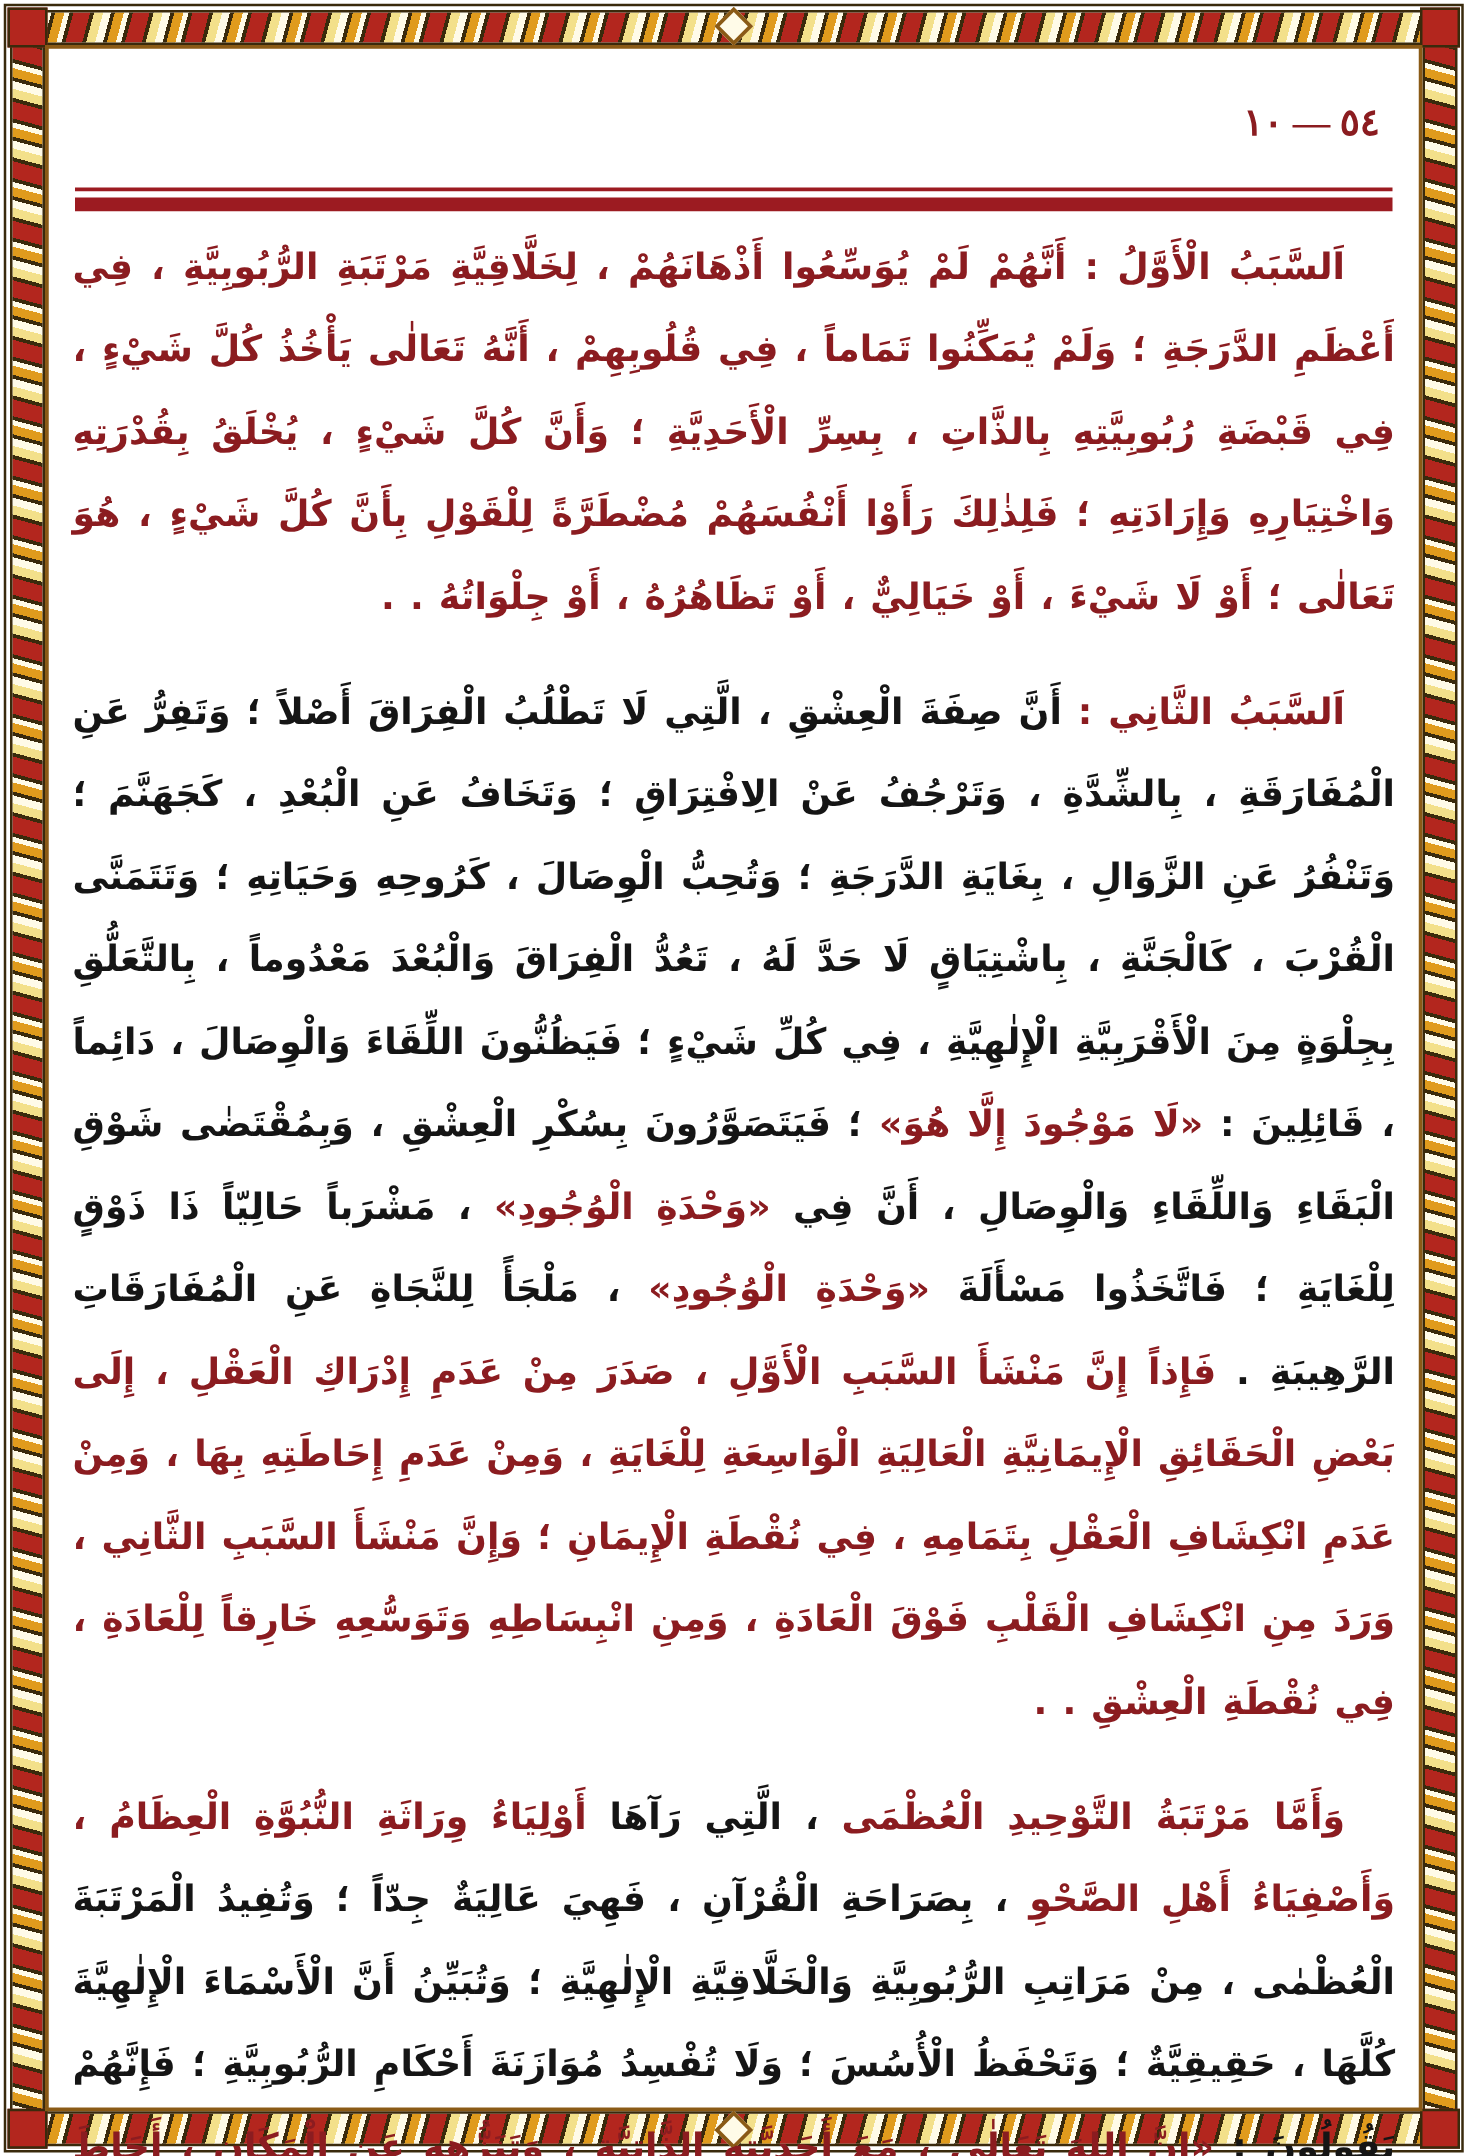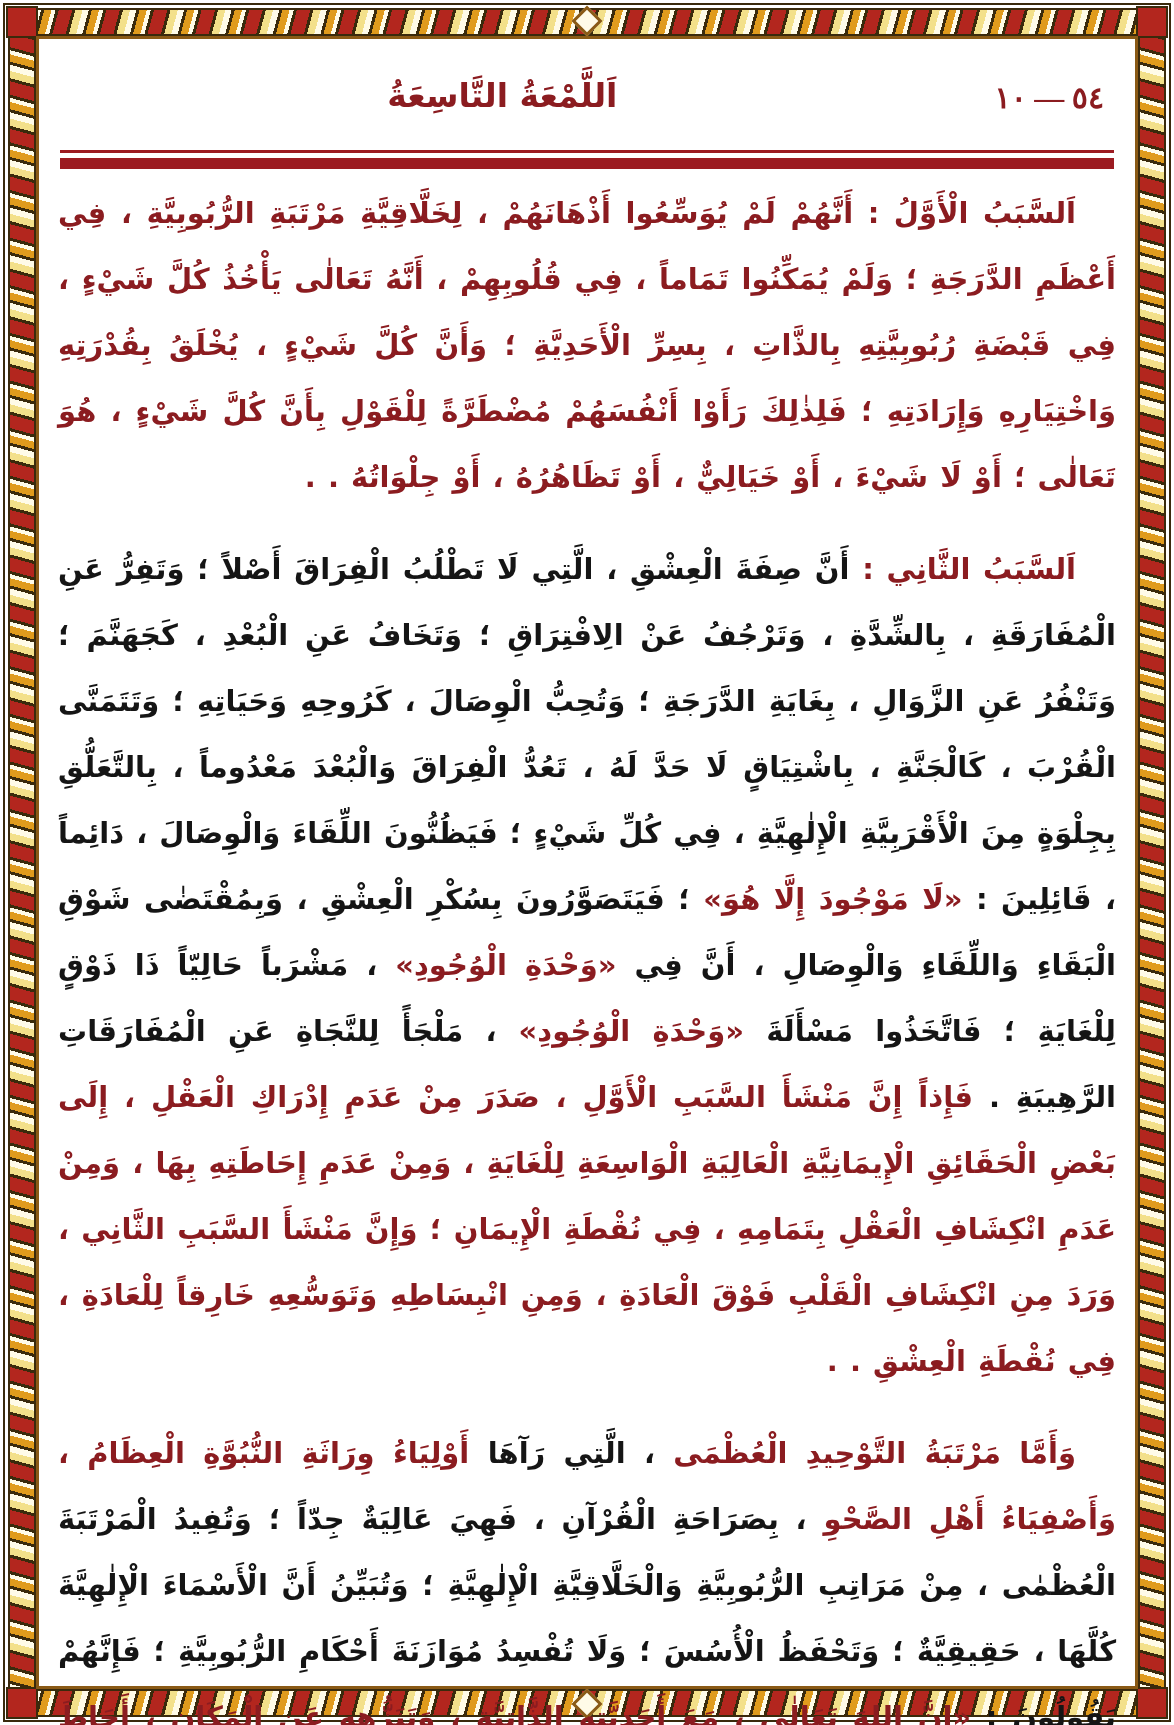--- a/index.html
+++ b/index.html
@@ -92,21 +92,20 @@
   <div class="corner tr"></div>
   <div class="corner bl"></div>
   <div class="corner br"></div>
   <div class="ornament top"></div>
   <div class="ornament bottom"></div>
   <div class="frame-innerline"></div>
 
   <div class="content">
     <div class="header">
       <div class="page-number">٥٤ — ١٠</div>
-      <div class="page-title">اَللَّمْعَةُ التَّاسِعَةُ</div>
     </div>
     <div class="divider">
       <div class="thin"></div>
       <div class="thick"></div>
     </div>
     <div class="body-text">
         <p class="para"><span class="seg-red">اَلسَّبَبُ الْأَوَّلُ : أَنَّهُمْ لَمْ يُوَسِّعُوا أَذْهَانَهُمْ ، لِخَلَّاقِيَّةِ مَرْتَبَةِ الرُّبُوبِيَّةِ ، فِي أَعْظَمِ الدَّرَجَةِ ؛ وَلَمْ يُمَكِّنُوا تَمَاماً ، فِي قُلُوبِهِمْ ، أَنَّهُ تَعَالٰى يَأْخُذُ كُلَّ شَيْءٍ ، فِي قَبْضَةِ رُبُوبِيَّتِهِ بِالذَّاتِ ، بِسِرِّ الْأَحَدِيَّةِ ؛ وَأَنَّ كُلَّ شَيْءٍ ، يُخْلَقُ بِقُدْرَتِهِ وَاخْتِيَارِهِ وَإِرَادَتِهِ ؛ فَلِذٰلِكَ رَأَوْا أَنْفُسَهُمْ مُضْطَرَّةً لِلْقَوْلِ بِأَنَّ كُلَّ شَيْءٍ ، هُوَ تَعَالٰى ؛ أَوْ لَا شَيْءَ ، أَوْ خَيَالِيٌّ ، أَوْ تَظَاهُرُهُ ، أَوْ جِلْوَاتُهُ . .</span></p>
         <p class="para"><span class="seg-red">اَلسَّبَبُ الثَّانِي : </span><span class="seg-black">أَنَّ صِفَةَ الْعِشْقِ ، الَّتِي لَا تَطْلُبُ الْفِرَاقَ أَصْلاً ؛ وَتَفِرُّ عَنِ الْمُفَارَقَةِ ، بِالشِّدَّةِ ، وَتَرْجُفُ عَنْ الِافْتِرَاقِ ؛ وَتَخَافُ عَنِ الْبُعْدِ ، كَجَهَنَّمَ ؛ وَتَنْفُرُ عَنِ الزَّوَالِ ، بِغَايَةِ الدَّرَجَةِ ؛ وَتُحِبُّ الْوِصَالَ ، كَرُوحِهِ وَحَيَاتِهِ ؛ وَتَتَمَنَّى الْقُرْبَ ، كَالْجَنَّةِ ، بِاشْتِيَاقٍ لَا حَدَّ لَهُ ، تَعُدُّ الْفِرَاقَ وَالْبُعْدَ مَعْدُوماً ، بِالتَّعَلُّقِ بِجِلْوَةٍ مِنَ الْأَقْرَبِيَّةِ الْإِلٰهِيَّةِ ، فِي كُلِّ شَيْءٍ ؛ فَيَظُنُّونَ اللِّقَاءَ وَالْوِصَالَ ، دَائِماً ، قَائِلِينَ : </span><span class="seg-red">«لَا مَوْجُودَ إِلَّا هُوَ»</span><span class="seg-black"> ؛ فَيَتَصَوَّرُونَ بِسُكْرِ الْعِشْقِ ، وَبِمُقْتَضٰى شَوْقِ الْبَقَاءِ وَاللِّقَاءِ وَالْوِصَالِ ، أَنَّ فِي </span><span class="seg-red">«وَحْدَةِ الْوُجُودِ»</span><span class="seg-black"> ، مَشْرَباً حَالِيّاً ذَا ذَوْقٍ لِلْغَايَةِ ؛ فَاتَّخَذُوا مَسْأَلَةَ </span><span class="seg-red">«وَحْدَةِ الْوُجُودِ»</span><span class="seg-black"> ، مَلْجَأً لِلنَّجَاةِ عَنِ الْمُفَارَقَاتِ الرَّهِيبَةِ . </span><span class="seg-red">فَإِذاً إِنَّ مَنْشَأَ السَّبَبِ الْأَوَّلِ ، صَدَرَ مِنْ عَدَمِ إِدْرَاكِ الْعَقْلِ ، إِلَى بَعْضِ الْحَقَائِقِ الْإِيمَانِيَّةِ الْعَالِيَةِ الْوَاسِعَةِ لِلْغَايَةِ ، وَمِنْ عَدَمِ إِحَاطَتِهِ بِهَا ، وَمِنْ عَدَمِ انْكِشَافِ الْعَقْلِ بِتَمَامِهِ ، فِي نُقْطَةِ الْإِيمَانِ ؛ وَإِنَّ مَنْشَأَ السَّبَبِ الثَّانِي ، وَرَدَ مِنِ انْكِشَافِ الْقَلْبِ فَوْقَ الْعَادَةِ ، وَمِنِ انْبِسَاطِهِ وَتَوَسُّعِهِ خَارِقاً لِلْعَادَةِ ، فِي نُقْطَةِ الْعِشْقِ . .</span></p>
         <p class="para"><span class="seg-red">وَأَمَّا مَرْتَبَةُ التَّوْحِيدِ الْعُظْمَى</span><span class="seg-black"> ، الَّتِي رَآهَا </span><span class="seg-red">أَوْلِيَاءُ وِرَاثَةِ النُّبُوَّةِ الْعِظَامُ ، وَأَصْفِيَاءُ أَهْلِ الصَّحْوِ</span><span class="seg-black"> ، بِصَرَاحَةِ الْقُرْآنِ ، فَهِيَ عَالِيَةٌ جِدّاً ؛ وَتُفِيدُ الْمَرْتَبَةَ الْعُظْمٰى ، مِنْ مَرَاتِبِ الرُّبُوبِيَّةِ وَالْخَلَّاقِيَّةِ الْإِلٰهِيَّةِ ؛ وَتُبَيِّنُ أَنَّ الْأَسْمَاءَ الْإِلٰهِيَّةَ كُلَّهَا ، حَقِيقِيَّةٌ ؛ وَتَحْفَظُ الْأُسُسَ ؛ وَلَا تُفْسِدُ مُوَازَنَةَ أَحْكَامِ الرُّبُوبِيَّةِ ؛ فَإِنَّهُمْ يَقُولُونَ : </span><span class="seg-red">«إِنَّ اللهَ تَعَالٰى ، مَعَ أَحَدِيَّتِهِ الذَّاتِيَّةِ ، وَتَنَزُّهِهِ عَنِ الْمَكَانِ ، أَحَاطَ بِكُلِّ شَيْءٍ ، مَعَ جَمِيعِ شُؤُونِهِ ؛ وَعَيَّنَهَا بِعِلْمِهِ بِدُونِ وَاسِطَةٍ ؛ وَرَجَّحَهَا وَخَصَّصَهَا بِإِرَادَتِهِ ؛ وَأَثْبَتَهَا وَأَوْجَدَهَا بِقُدْرَتِهِ بِلَا تَوَسُّطٍ ؛ وَإِنَّهُ يُوجِدُ جَمِيعَ الْكَائِنَاتِ ؛</span></p>
       </div>

